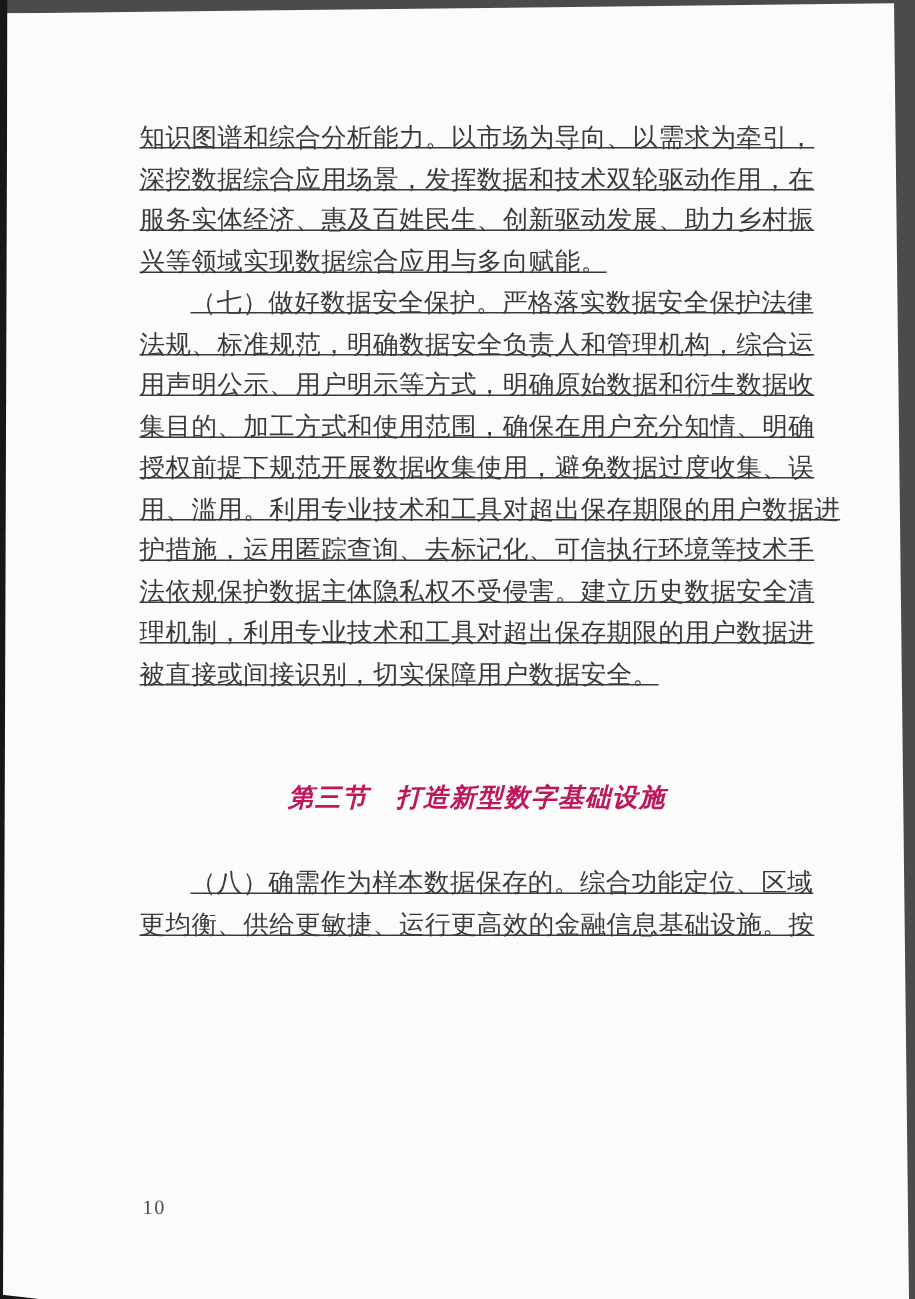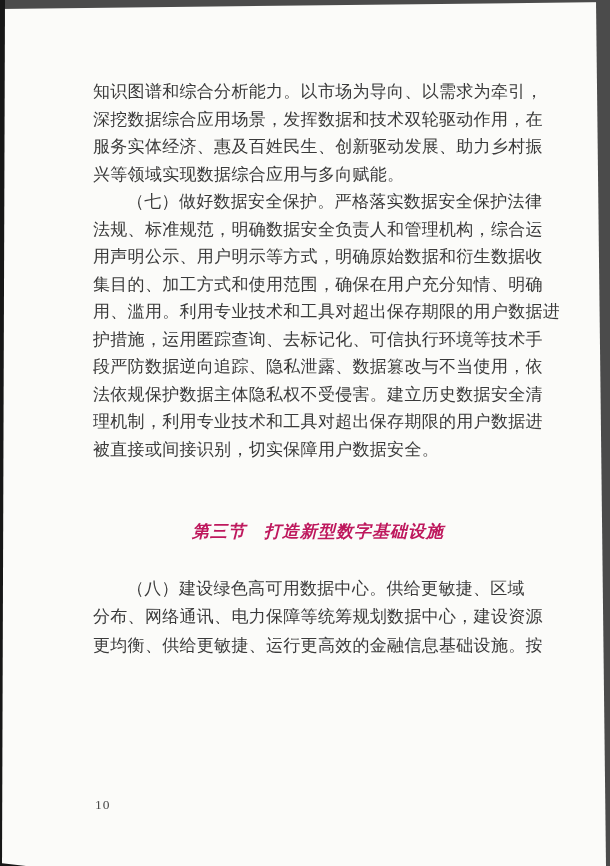--- a/index.html
+++ b/index.html
@@ -37,20 +37,21 @@
   .text-block {
     position: absolute;
     left: 93px; top: 78px; width: 450px;
     color: #333333;
   }
   .ln {
     height: 27.5px; line-height: 27.5px;
     font-size: 17px; letter-spacing: 0.3px;
     white-space: nowrap;
     color: #3a3a3a;
+    text-decoration: underline;
   }
   .ln.indent { text-indent: 2em; }
   .ln2 { height: 28.5px; line-height: 28.5px; }
   .section-heading {
     height: 27.5px; line-height: 27.5px;
     margin-top: 55px; margin-bottom: 29px;
     text-align: center;
     font-size: 17px;
     font-weight: bold;
     font-style: italic;
@@ -76,27 +77,26 @@
 
 <div class="text-block">
   <div class="ln">知识图谱和综合分析能力。以市场为导向、以需求为牵引，</div>
   <div class="ln">深挖数据综合应用场景，发挥数据和技术双轮驱动作用，在</div>
   <div class="ln">服务实体经济、惠及百姓民生、创新驱动发展、助力乡村振</div>
   <div class="ln">兴等领域实现数据综合应用与多向赋能。</div>
   <div class="ln indent">（七）做好数据安全保护。严格落实数据安全保护法律</div>
   <div class="ln">法规、标准规范，明确数据安全负责人和管理机构，综合运</div>
   <div class="ln">用声明公示、用户明示等方式，明确原始数据和衍生数据收</div>
   <div class="ln">集目的、加工方式和使用范围，确保在用户充分知情、明确</div>
+  <div class="ln">授权前提下规范开展数据收集使用，避免数据过度收集、误</div>
   <div class="ln">用、滥用。利用专业技术和工具对超出保存期限的用户数据进</div>
   <div class="ln">护措施，运用匿踪查询、去标记化、可信执行环境等技术手</div>
-  <div class="ln">段严防数据逆向追踪、隐私泄露、数据篡改与不当使用，依</div>
   <div class="ln">法依规保护数据主体隐私权不受侵害。建立历史数据安全清</div>
   <div class="ln">理机制，利用专业技术和工具对超出保存期限的用户数据进</div>
   <div class="ln">被直接或间接识别，切实保障用户数据安全。</div>
 
   <div class="section-heading">第三节　打造新型数字基础设施</div>
 
-  <div class="ln ln2 indent">（八）建设绿色高可用数据中心。供给更敏捷、区域</div>
-  <div class="ln ln2">分布、网络通讯、电力保障等统筹规划数据中心，建设资源</div>
+  <div class="ln ln2 indent">（八）确需作为样本数据保存的。综合功能定位、区域</div>
   <div class="ln ln2">更均衡、供给更敏捷、运行更高效的金融信息基础设施。按</div>
 </div>
 
 <div class="page-number">10</div>
 
 </body></html>

